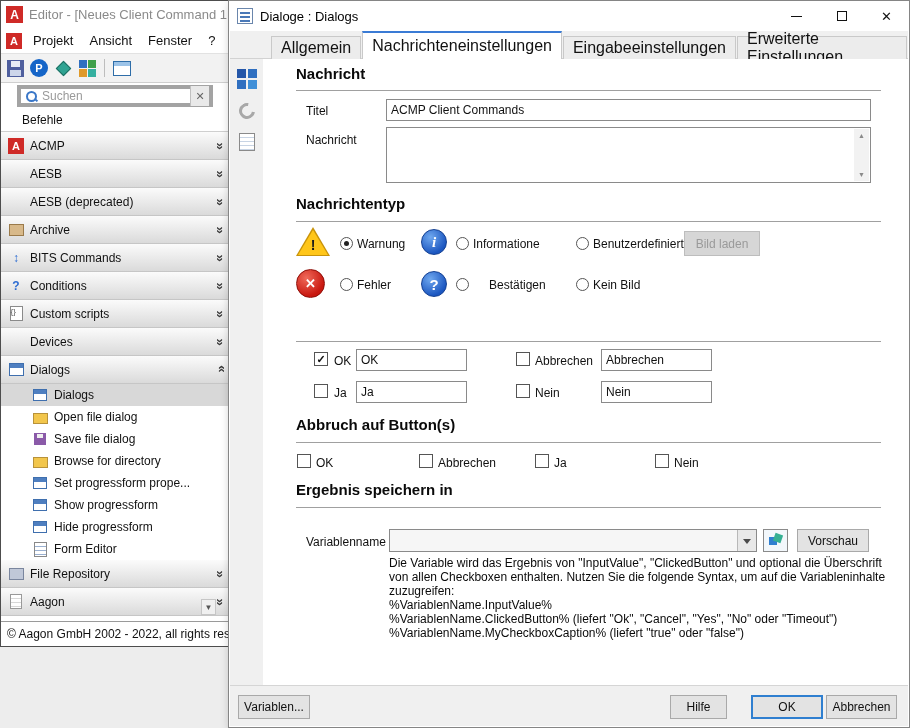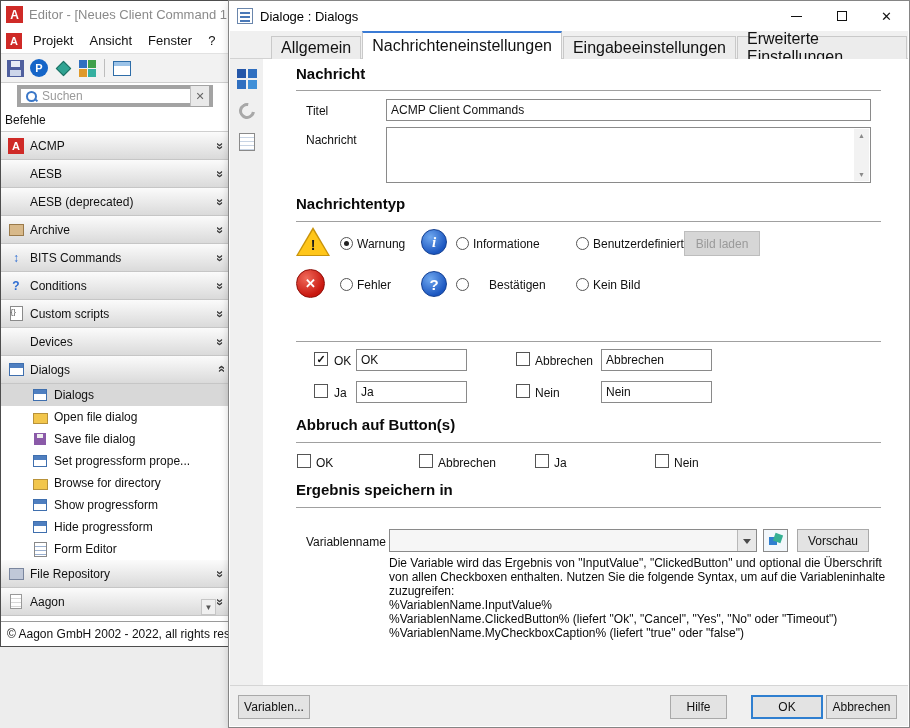--- a/index.html
+++ b/index.html
@@ -28,21 +28,21 @@
 .tbi-grid i:nth-child(3){background:#e09a2a;}
 .tbi-grid i:nth-child(4){background:#35b0a0;}
 .tbi-table{width:18px;height:15px;border:1px solid #2e6da8;background:linear-gradient(#9cc3e8 0 4px,#fff 4px);}
 .e-search{margin:2px 16px;height:22px;border:4px solid #a3a3a3;display:flex;align-items:center;background:#fff;}
 .mag{position:relative;width:13px;height:13px;margin:0 4px;flex:0 0 auto;}
 .mag::before{content:"";position:absolute;left:1px;top:1px;width:7px;height:7px;border:2px solid #3a77c8;border-radius:50%;}
 .mag::after{content:"";position:absolute;left:9px;top:9px;width:4px;height:2px;background:#3a77c8;transform:rotate(45deg);}
 .e-search input{flex:1;border:none;outline:none;font-size:12px;min-width:0;font-family:inherit;color:#333;background:transparent;}
 .e-search input::placeholder{color:#9a9a9a;}
 .sclear{flex:0 0 auto;width:19px;height:20px;background:#e9e9e9;border-left:1px solid #c0c0c0;display:flex;align-items:center;justify-content:center;color:#666;font-size:11px;}
-.e-head{height:23px;border-bottom:1px solid #cfcfcf;display:flex;align-items:center;padding-left:4px;font-size:12px;background:#fff;}
+.e-head{height:23px;border-bottom:1px solid #cfcfcf;display:flex;align-items:center;padding-left:21px;font-size:12px;background:#fff;}
 .tree{position:absolute;left:0;right:0;top:131px;bottom:25px;overflow:hidden;background:#fff;}
 .tg{height:28px;display:flex;align-items:center;gap:6px;padding:0 6px 0 7px;background:linear-gradient(#fbfbfb,#dadada);border-bottom:1px solid #c6c6c6;font-size:12px;}
 .tg .lab{flex:1;white-space:nowrap;overflow:hidden;}
 .chev{flex:0 0 auto;display:inline-block;font-size:13px;font-weight:bold;color:#3c3c3c;transform:rotate(90deg);letter-spacing:-1px;}
 .chev.up{transform:rotate(-90deg);}
 .ts{height:22px;display:flex;align-items:center;gap:6px;padding-left:31px;font-size:12px;background:#fff;}
 .ts.sel{background:#d8d8d8;}
 .ico{flex:0 0 auto;width:16px;height:16px;display:flex;align-items:center;justify-content:center;font-size:10px;}
 .ico-reda{background:#cf2a27;color:#fff;font-weight:bold;font-size:11px;}
 .ico-green{display:grid;grid-template-columns:6px 6px;grid-template-rows:6px 6px;gap:1px;}
@@ -234,29 +234,29 @@
         <span>Open file dialog</span>
       </div>
       <div class="ts">
         <span class="ico">
             <span class="ico-floppy"></span>
           </span>
         <span>Save file dialog</span>
       </div>
       <div class="ts">
         <span class="ico">
+            <span class="ico-folder"></span>
+          </span>
+        <span>Browse for directory</span>
+      </div>
+      <div class="ts">
+        <span class="ico">
             <span class="ico-win"></span>
           </span>
         <span>Set progressform prope...</span>
-      </div>
-      <div class="ts">
-        <span class="ico">
-            <span class="ico-folder"></span>
-          </span>
-        <span>Browse for directory</span>
       </div>
       <div class="ts">
         <span class="ico">
             <span class="ico-win"></span>
           </span>
         <span>Show progressform</span>
       </div>
       <div class="ts">
         <span class="ico">
             <span class="ico-win"></span>

